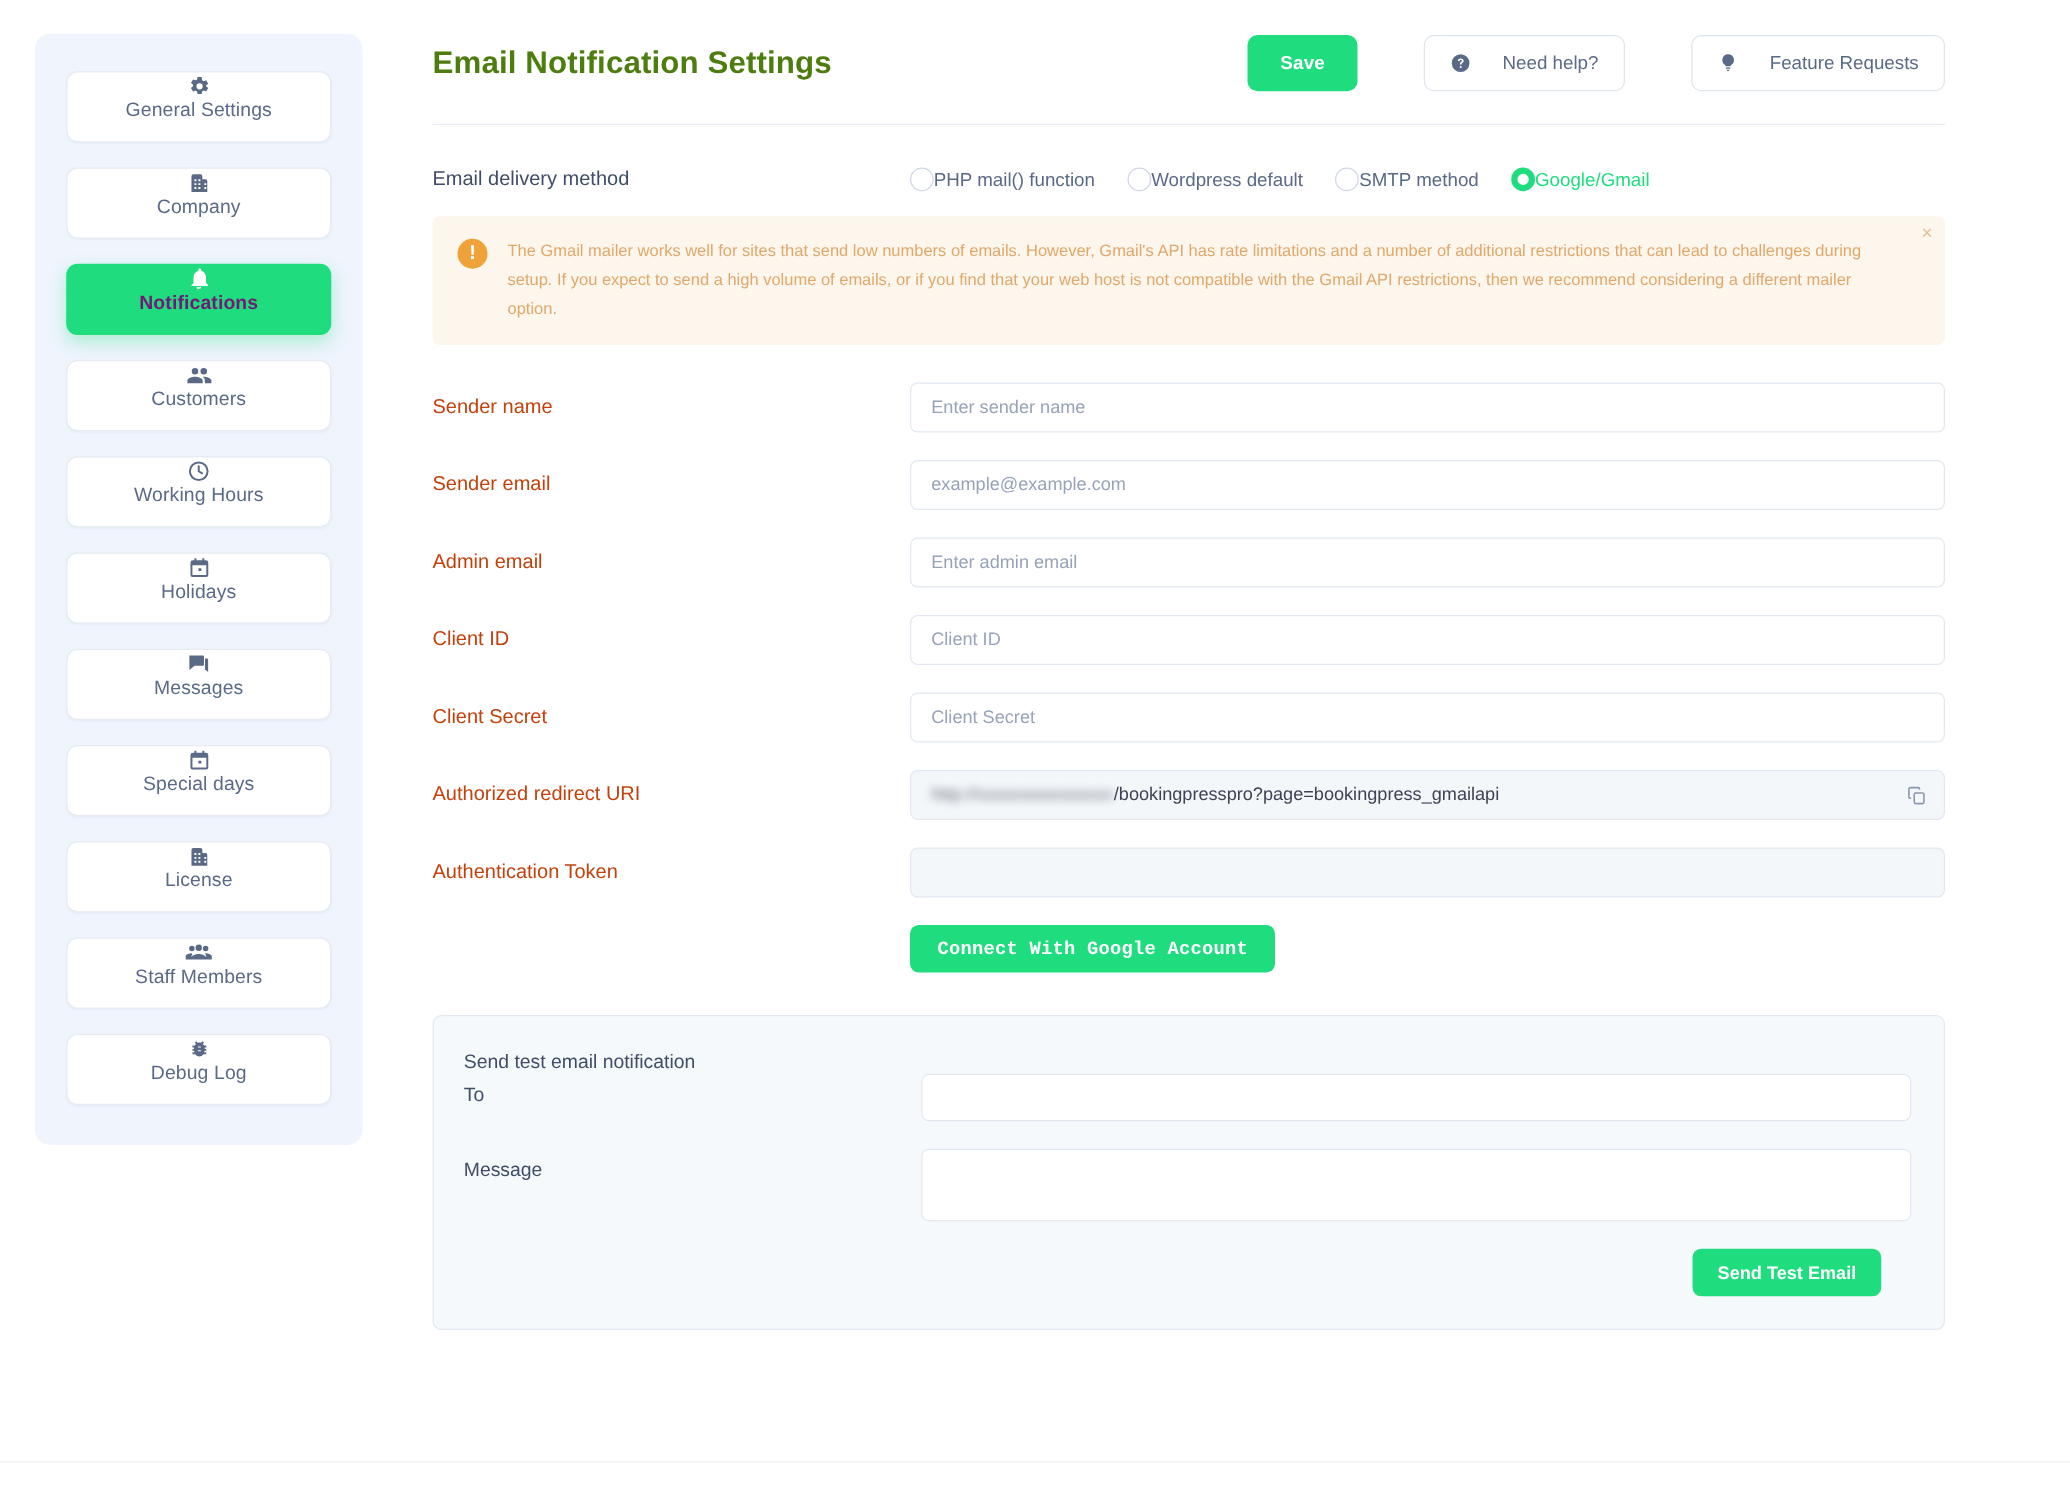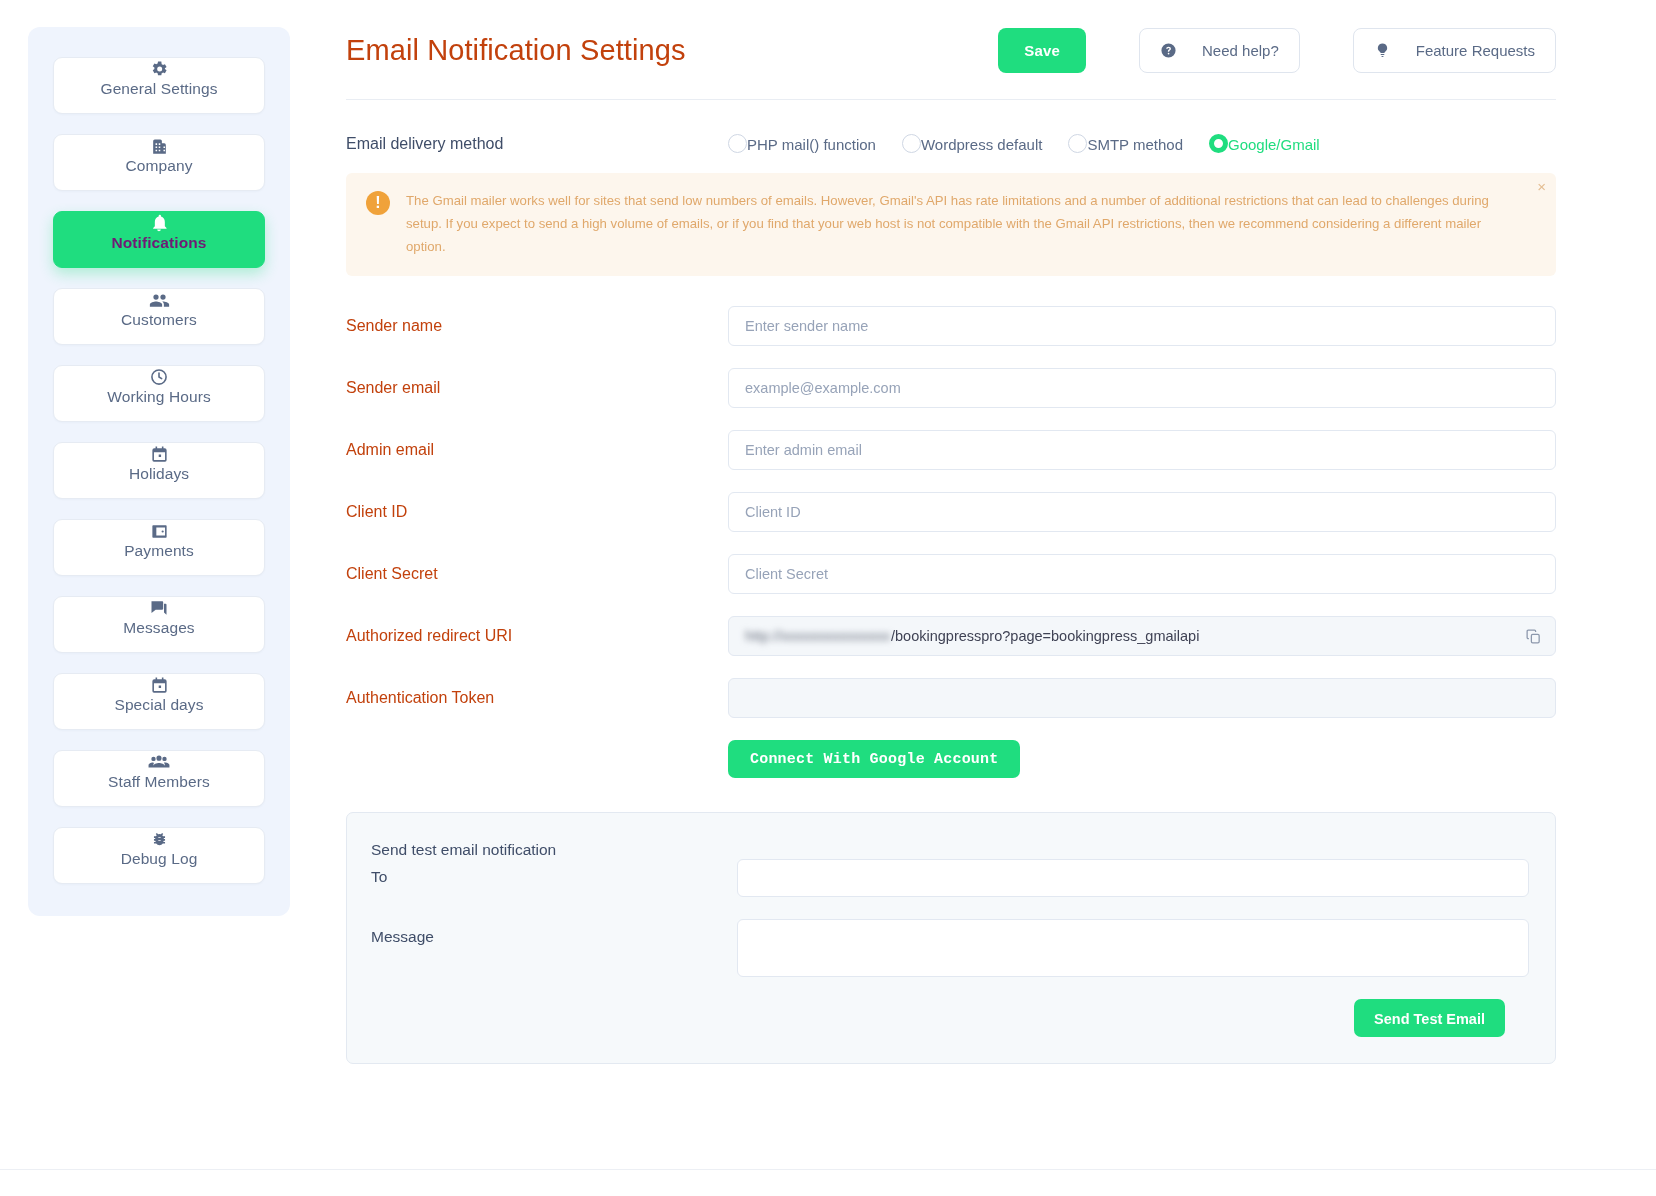--- a/index.html
+++ b/index.html
@@ -76,23 +76,23 @@
   }
   .topbar {
     display: flex;
     align-items: center;
     justify-content: space-between;
     padding-bottom: 26px;
     border-bottom: 1px solid #e9edf3;
     gap: 20px;
   }
   .page-title {
-    font-size: 29px;
-    font-weight: normal;
-    color: #c2410c;
+    font-size: 25px;
+    font-weight: bold;
+    color: #4d7c0f;
     letter-spacing: 0.1px;
     white-space: nowrap;
   }
   .topbar-actions { display: flex; align-items: center; gap: 15px; }
   .btn-save {
     background: #1fdd7f;
     color: #ffffff;
     border: none;
     border-radius: 8px;
     font-size: 15px;
@@ -362,47 +362,47 @@
 
     <div class="nav-item">
       <span class="nav-icon">
         <svg width="19" height="19" viewBox="0 0 24 24" fill="currentColor">
             <path d="M7 2v2H5.5A2.5 2.5 0 003 6.5V19a2 2 0 002 2h14a2 2 0 002-2V6.5A2.5 2.5 0 0018.5 4H17V2h-2v2H9V2H7zm12 7v10H5V9h14zm-8 3h3v3h-3v-3z"></path>
           </svg>
       </span>
       <span class="nav-label">Holidays</span>
     </div>
 
-    <div class="nav-item">
-      <span class="nav-icon">
-        <svg width="19" height="19" viewBox="0 0 24 24" fill="currentColor">
-            <path d="M4 4h16a1 1 0 011 1v14a1 1 0 01-1 1H4a1 1 0 01-1-1V5a1 1 0 011-1zm4 3v10h11V7H8zm8 3.6a1.4 1.4 0 100 2.8 1.4 1.4 0 000-2.8z"></path>
-          </svg>
-      </span>
-      <span class="nav-label">Payments</span>
-    </div>
 
     <div class="nav-item">
       <span class="nav-icon">
         <svg width="20" height="20" viewBox="0 0 24 24" fill="currentColor">
             <path d="M3 4h13a1 1 0 011 1v8a1 1 0 01-1 1H8l-5 4V4zm16 3h1a1 1 0 011 1v12l-3-2.5V15a2 2 0 00.0-.2V7z"></path>
           </svg>
       </span>
       <span class="nav-label">Messages</span>
     </div>
 
     <div class="nav-item">
       <span class="nav-icon">
         <svg width="19" height="19" viewBox="0 0 24 24" fill="currentColor">
             <path d="M7 2v2H5.5A2.5 2.5 0 003 6.5V19a2 2 0 002 2h14a2 2 0 002-2V6.5A2.5 2.5 0 0018.5 4H17V2h-2v2H9V2H7zm12 7v10H5V9h14zm-8 3h3v3h-3v-3z"></path>
           </svg>
       </span>
       <span class="nav-label">Special days</span>
     </div>
 
+    <div class="nav-item">
+      <span class="nav-icon">
+        <svg width="19" height="19" viewBox="0 0 24 24" fill="currentColor">
+            <path d="M4 21V5a2 2 0 012-2h7a2 2 0 012 2v3h3a2 2 0 012 2v11H4zm3-3h2v-2H7v2zm0-4h2v-2H7v2zm0-4h2V8H7v2zm4 8h2v-2h-2v2zm0-4h2v-2h-2v2zm0-4h2V8h-2v2zm6 8h2v-2h-2v2zm0-4h2v-2h-2v2z"></path>
+          </svg>
+      </span>
+      <span class="nav-label">License</span>
+    </div>
 
     <div class="nav-item">
       <span class="nav-icon">
         <svg width="22" height="22" viewBox="0 0 24 24" fill="currentColor">
             <path d="M6 11a2.4 2.4 0 100-4.8A2.4 2.4 0 006 11zm12 0a2.4 2.4 0 100-4.8 2.4 2.4 0 000 4.8zm-6-.4a2.8 2.8 0 100-5.6 2.8 2.8 0 000 5.6zM6 12.6c-1.8 0-5.4.9-5.4 2.7V18h5v-2.2c0-.9.4-1.7 1.1-2.4-.2 0-.5-.1-.7-.1zm12 0c-.2 0-.5 0-.7.1.7.7 1.1 1.5 1.1 2.4V18h5v-2.7c0-1.8-3.6-2.7-5.4-2.7zm-6 .6c-2.2 0-6.4 1.1-6.4 3.2V18h12.8v-1.6c0-2.1-4.2-3.2-6.4-3.2z"></path>
           </svg>
       </span>
       <span class="nav-label">Staff Members</span>
     </div>
 

